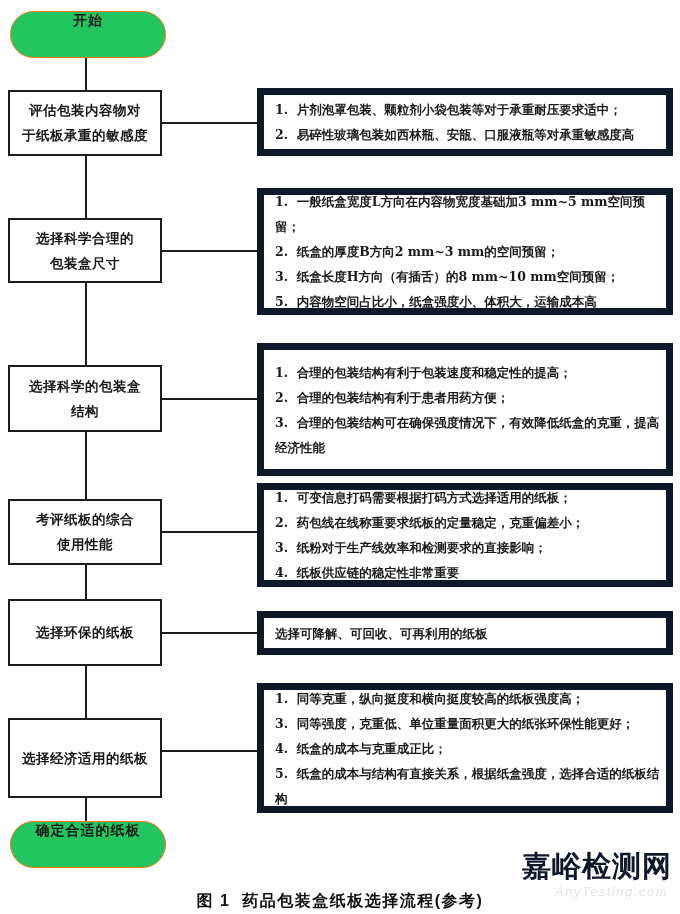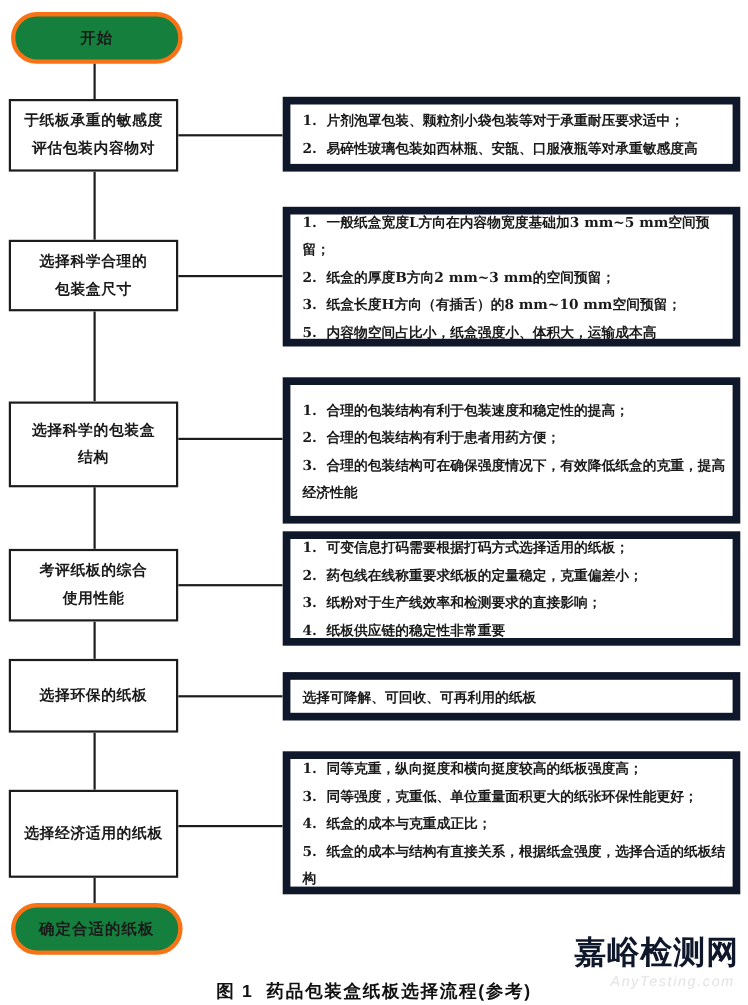--- a/index.html
+++ b/index.html
@@ -9,38 +9,38 @@
     font-family: "DejaVu Serif", "Liberation Serif", serif;
     color: #1a1a1a;
   }
   .canvas {
     position: relative; width: 680px; height: 914px;
     background: #ffffff; overflow: hidden;
   }
   
   .terminal {
     position: absolute; left: 10px; width: 156px; height: 47px;
-    border: 4px solid #f97316; border-radius: 24px;
-    display: flex; align-items: center; justify-content: center;
+    border: 1px solid #f97316; border-radius: 24px;
+    display: flex; justify-content: center;
     font-size: 14px; font-weight: bold; letter-spacing: 1px;
-    background: #15803d;
+    background: #22c55e;
   }
   .terminal.start { top: 11px; }
   .terminal.end   { top: 821px; }
   
   .pbox {
     position: absolute; left: 8px; width: 154px;
     border: 2px solid #1c1c1c; background: #fff;
     display: flex; flex-direction: column; align-items: center; justify-content: center;
     font-size: 13.5px; font-weight: bold; line-height: 25px; text-align: center;
     letter-spacing: 0.5px;
   }
   .pbox.b1 { top: 90px;  height: 66px; }
   .pbox.b2 { top: 218px; height: 65px; }
-  .pbox.b3 { top: 365px; height: 78px; }
+  .pbox.b3 { top: 365px; height: 67px; }
   .pbox.b4 { top: 499px; height: 66px; }
   .pbox.b5 { top: 599px; height: 67px; }
   .pbox.b6 { top: 718px; height: 80px; }
   
   .nbox {
     position: absolute; left: 257px; width: 416px;
     border: 7px solid #0f172a; background: #fff;
     display: flex; flex-direction: column; justify-content: center;
     padding: 0 6px 0 11px;
     font-size: 12.5px; font-weight: bold; line-height: 25px;
@@ -105,22 +105,22 @@
   <div class="vline v7"></div>
 
   <div class="hline h1"></div>
   <div class="hline h2"></div>
   <div class="hline h3"></div>
   <div class="hline h4"></div>
   <div class="hline h5"></div>
   <div class="hline h6"></div>
 
   <div class="pbox b1">
+    <div>评估包装内容物对</div>
     <div>于纸板承重的敏感度</div>
-    <div>评估包装内容物对</div>
   </div>
   <div class="nbox r1">
     <div class="note">1.  片剂泡罩包装、颗粒剂小袋包装等对于承重耐压要求适中；</div>
     <div class="note">2.  易碎性玻璃包装如西林瓶、安瓿、口服液瓶等对承重敏感度高</div>
   </div>
 
   <div class="pbox b2">
     <div>选择科学合理的</div>
     <div>包装盒尺寸</div>
   </div>

